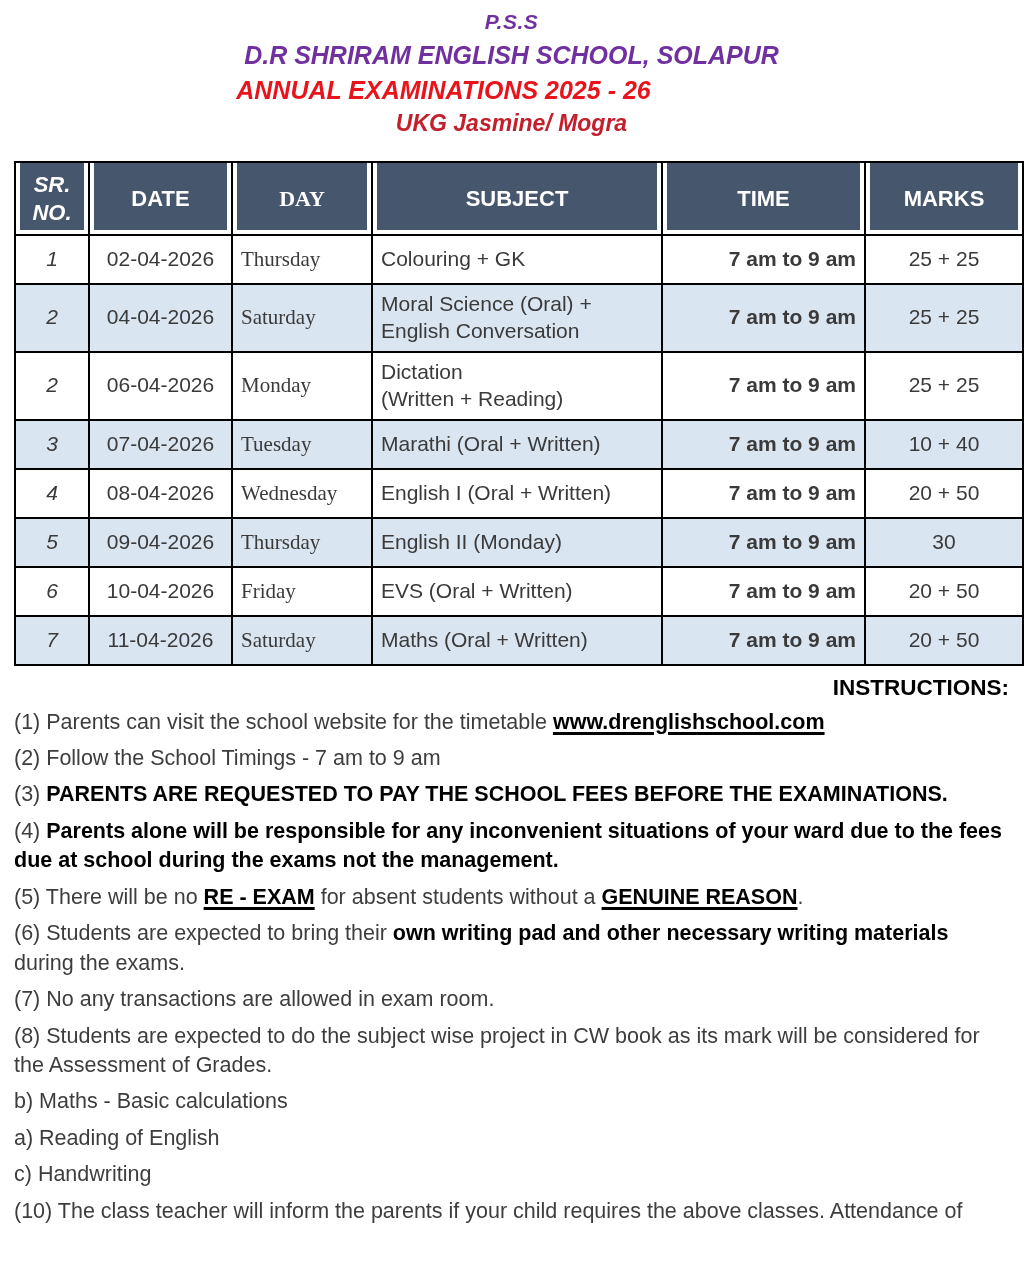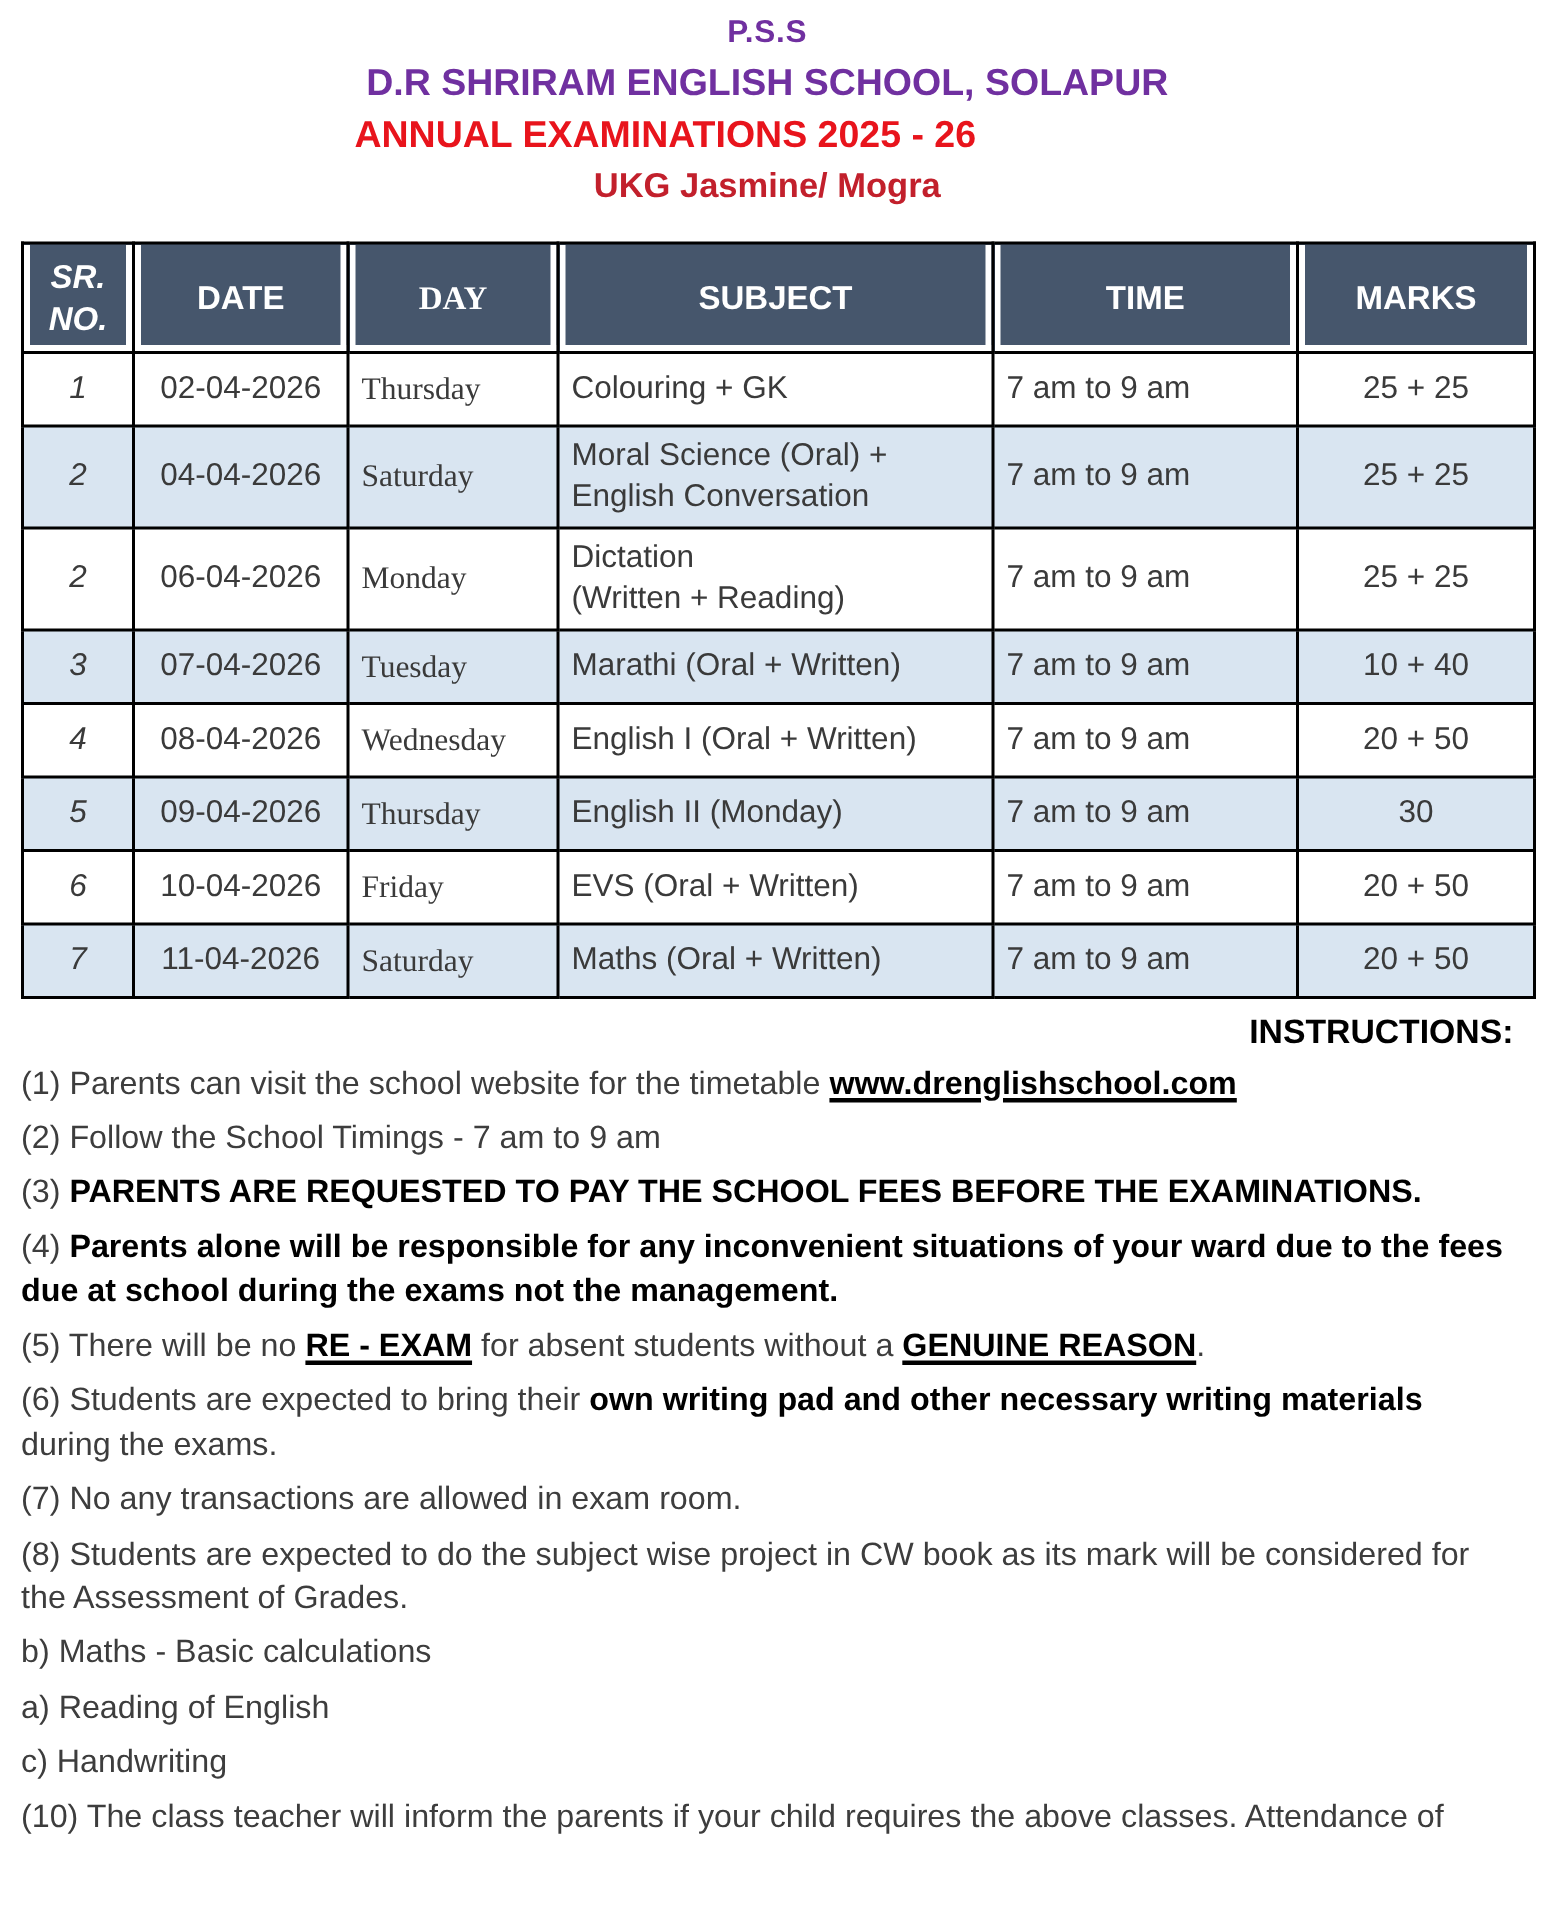--- a/index.html
+++ b/index.html
@@ -7,21 +7,21 @@
   body {
     width: 1027px;
     min-height: 1280px;
     font-family: "Liberation Sans", sans-serif;
     color: #1c1c1c;
     overflow: hidden;
   }
   .page { width: 1027px; padding: 6px 18px 10px 14px; }
 
   
-  .doc-header { text-align: center; font-weight: bold; }
+  .doc-header { text-align: center; font-weight: bold; font-style: italic; }
   .t1 { color: var(--purple, #7030a0); font-size: 21px; margin-top: 4px; letter-spacing: 0.5px; }
   .t2 { color: var(--purple, #7030a0); font-size: 25px; margin-top: 7px; }
   .t3 { color: var(--red-bright, #e8141c); font-size: 25px; margin-top: 6px; position: relative; left: -68px; }
   .t4 { color: var(--red-dark, #c2202c); font-size: 23px; margin-top: 5px; }
 
   
   table.timetable {
     border-collapse: collapse;
     table-layout: fixed;
     width: 998px;
@@ -44,21 +44,21 @@
     height: 49px;
     padding: 6px 8px;
     background: #ffffff;
     line-height: 1.28;
   }
   .timetable tbody tr:nth-child(even) td { background: var(--row-alt, #d9e5f1); }
   .c0 { width: 74px;  text-align: center; font-style: italic; }
   .c1 { width: 143px; text-align: center; }
   .c2 { width: 140px; text-align: left; font-family: Liberation Serif, serif; }
   .c3 { width: 290px; text-align: left; white-space: pre-line; }
-  .c4 { width: 203px; text-align: left; }
+  .c4 { width: 203px; text-align: right; font-weight: bold; }
   .c5 { width: 158px; text-align: center; }
   th.c0 { white-space: pre-line; }
 
   
   .instructions { margin-top: 9px; }
   .ins-heading { font-weight: bold; font-size: 22.5px; color: #000; text-align: right; }
   .ins-item {
     font-size: 21.5px;
     color: #3d3d3d;
     margin-top: 7px;

